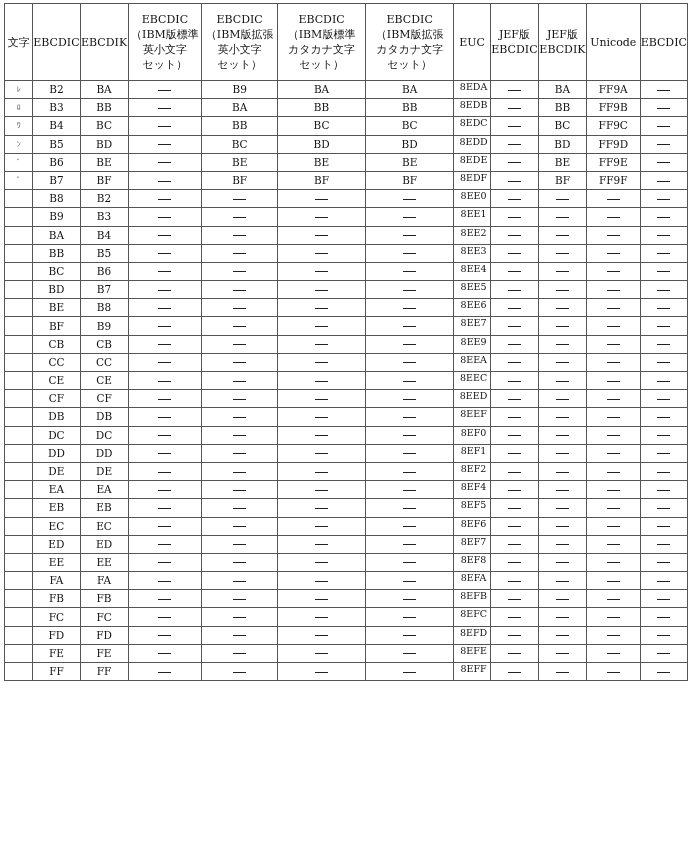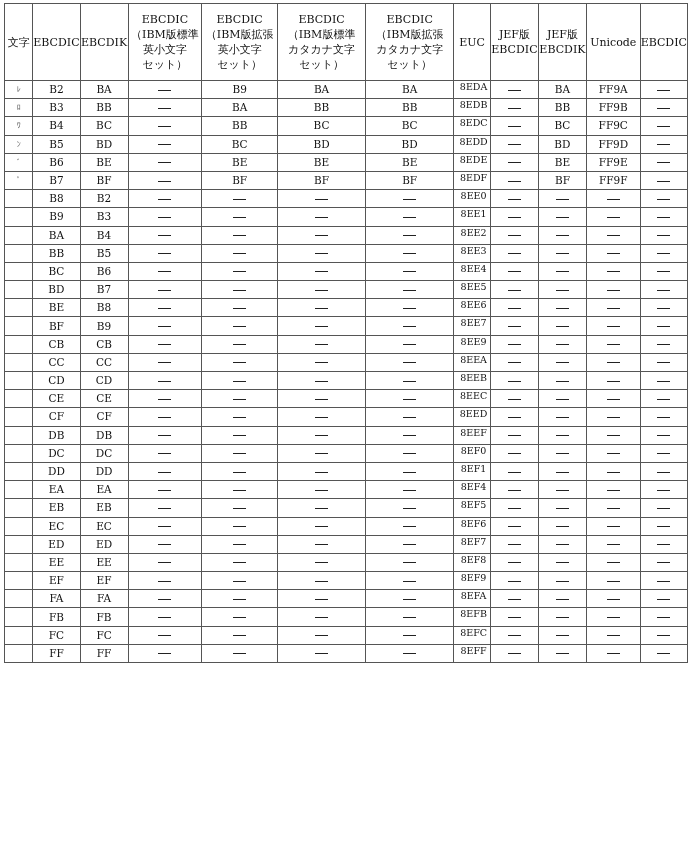--- a/index.html
+++ b/index.html
@@ -309,34 +309,20 @@
         <td class="dash"><span class="dashmark" title="—"></span></td>
         <td class="dash"><span class="dashmark" title="—"></span></td>
         <td class="euc">8EEA</td>
         <td class="dash"><span class="dashmark" title="—"></span></td>
         <td class="dash"><span class="dashmark" title="—"></span></td>
         <td class="dash"><span class="dashmark" title="—"></span></td>
         <td class="dash"><span class="dashmark" title="—"></span></td>
       </tr>
       <tr>
         <td class="char"></td>
-        <td>CD</td>
-        <td>CD</td>
-        <td class="dash"><span class="dashmark" title="—"></span></td>
-        <td class="dash"><span class="dashmark" title="—"></span></td>
-        <td class="dash"><span class="dashmark" title="—"></span></td>
-        <td class="dash"><span class="dashmark" title="—"></span></td>
-        <td class="euc">8EEB</td>
-        <td class="dash"><span class="dashmark" title="—"></span></td>
-        <td class="dash"><span class="dashmark" title="—"></span></td>
-        <td class="dash"><span class="dashmark" title="—"></span></td>
-        <td class="dash"><span class="dashmark" title="—"></span></td>
-      </tr>
-      <tr>
-        <td class="char"></td>
         <td>CE</td>
         <td>CE</td>
         <td class="dash"><span class="dashmark" title="—"></span></td>
         <td class="dash"><span class="dashmark" title="—"></span></td>
         <td class="dash"><span class="dashmark" title="—"></span></td>
         <td class="dash"><span class="dashmark" title="—"></span></td>
         <td class="euc">8EEC</td>
         <td class="dash"><span class="dashmark" title="—"></span></td>
         <td class="dash"><span class="dashmark" title="—"></span></td>
         <td class="dash"><span class="dashmark" title="—"></span></td>
@@ -393,20 +379,34 @@
         <td class="dash"><span class="dashmark" title="—"></span></td>
         <td class="dash"><span class="dashmark" title="—"></span></td>
         <td class="euc">8EF1</td>
         <td class="dash"><span class="dashmark" title="—"></span></td>
         <td class="dash"><span class="dashmark" title="—"></span></td>
         <td class="dash"><span class="dashmark" title="—"></span></td>
         <td class="dash"><span class="dashmark" title="—"></span></td>
       </tr>
       <tr>
         <td class="char"></td>
+        <td>DE</td>
+        <td>DE</td>
+        <td class="dash"><span class="dashmark" title="—"></span></td>
+        <td class="dash"><span class="dashmark" title="—"></span></td>
+        <td class="dash"><span class="dashmark" title="—"></span></td>
+        <td class="dash"><span class="dashmark" title="—"></span></td>
+        <td class="euc">8EF2</td>
+        <td class="dash"><span class="dashmark" title="—"></span></td>
+        <td class="dash"><span class="dashmark" title="—"></span></td>
+        <td class="dash"><span class="dashmark" title="—"></span></td>
+        <td class="dash"><span class="dashmark" title="—"></span></td>
+      </tr>
+      <tr>
+        <td class="char"></td>
         <td>EA</td>
         <td>EA</td>
         <td class="dash"><span class="dashmark" title="—"></span></td>
         <td class="dash"><span class="dashmark" title="—"></span></td>
         <td class="dash"><span class="dashmark" title="—"></span></td>
         <td class="dash"><span class="dashmark" title="—"></span></td>
         <td class="euc">8EF4</td>
         <td class="dash"><span class="dashmark" title="—"></span></td>
         <td class="dash"><span class="dashmark" title="—"></span></td>
         <td class="dash"><span class="dashmark" title="—"></span></td>
@@ -463,34 +463,20 @@
         <td class="dash"><span class="dashmark" title="—"></span></td>
         <td class="dash"><span class="dashmark" title="—"></span></td>
         <td class="euc">8EF8</td>
         <td class="dash"><span class="dashmark" title="—"></span></td>
         <td class="dash"><span class="dashmark" title="—"></span></td>
         <td class="dash"><span class="dashmark" title="—"></span></td>
         <td class="dash"><span class="dashmark" title="—"></span></td>
       </tr>
       <tr>
         <td class="char"></td>
-        <td>EF</td>
-        <td>EF</td>
-        <td class="dash"><span class="dashmark" title="—"></span></td>
-        <td class="dash"><span class="dashmark" title="—"></span></td>
-        <td class="dash"><span class="dashmark" title="—"></span></td>
-        <td class="dash"><span class="dashmark" title="—"></span></td>
-        <td class="euc">8EF9</td>
-        <td class="dash"><span class="dashmark" title="—"></span></td>
-        <td class="dash"><span class="dashmark" title="—"></span></td>
-        <td class="dash"><span class="dashmark" title="—"></span></td>
-        <td class="dash"><span class="dashmark" title="—"></span></td>
-      </tr>
-      <tr>
-        <td class="char"></td>
         <td>FA</td>
         <td>FA</td>
         <td class="dash"><span class="dashmark" title="—"></span></td>
         <td class="dash"><span class="dashmark" title="—"></span></td>
         <td class="dash"><span class="dashmark" title="—"></span></td>
         <td class="dash"><span class="dashmark" title="—"></span></td>
         <td class="euc">8EFA</td>
         <td class="dash"><span class="dashmark" title="—"></span></td>
         <td class="dash"><span class="dashmark" title="—"></span></td>
         <td class="dash"><span class="dashmark" title="—"></span></td>
@@ -512,20 +498,48 @@
       </tr>
       <tr>
         <td class="char"></td>
         <td>FC</td>
         <td>FC</td>
         <td class="dash"><span class="dashmark" title="—"></span></td>
         <td class="dash"><span class="dashmark" title="—"></span></td>
         <td class="dash"><span class="dashmark" title="—"></span></td>
         <td class="dash"><span class="dashmark" title="—"></span></td>
         <td class="euc">8EFC</td>
+        <td class="dash"><span class="dashmark" title="—"></span></td>
+        <td class="dash"><span class="dashmark" title="—"></span></td>
+        <td class="dash"><span class="dashmark" title="—"></span></td>
+        <td class="dash"><span class="dashmark" title="—"></span></td>
+      </tr>
+      <tr>
+        <td class="char"></td>
+        <td>FD</td>
+        <td>FD</td>
+        <td class="dash"><span class="dashmark" title="—"></span></td>
+        <td class="dash"><span class="dashmark" title="—"></span></td>
+        <td class="dash"><span class="dashmark" title="—"></span></td>
+        <td class="dash"><span class="dashmark" title="—"></span></td>
+        <td class="euc">8EFD</td>
+        <td class="dash"><span class="dashmark" title="—"></span></td>
+        <td class="dash"><span class="dashmark" title="—"></span></td>
+        <td class="dash"><span class="dashmark" title="—"></span></td>
+        <td class="dash"><span class="dashmark" title="—"></span></td>
+      </tr>
+      <tr>
+        <td class="char"></td>
+        <td>FE</td>
+        <td>FE</td>
+        <td class="dash"><span class="dashmark" title="—"></span></td>
+        <td class="dash"><span class="dashmark" title="—"></span></td>
+        <td class="dash"><span class="dashmark" title="—"></span></td>
+        <td class="dash"><span class="dashmark" title="—"></span></td>
+        <td class="euc">8EFE</td>
         <td class="dash"><span class="dashmark" title="—"></span></td>
         <td class="dash"><span class="dashmark" title="—"></span></td>
         <td class="dash"><span class="dashmark" title="—"></span></td>
         <td class="dash"><span class="dashmark" title="—"></span></td>
       </tr>
       <tr>
         <td class="char"></td>
         <td>FF</td>
         <td>FF</td>
         <td class="dash"><span class="dashmark" title="—"></span></td>

